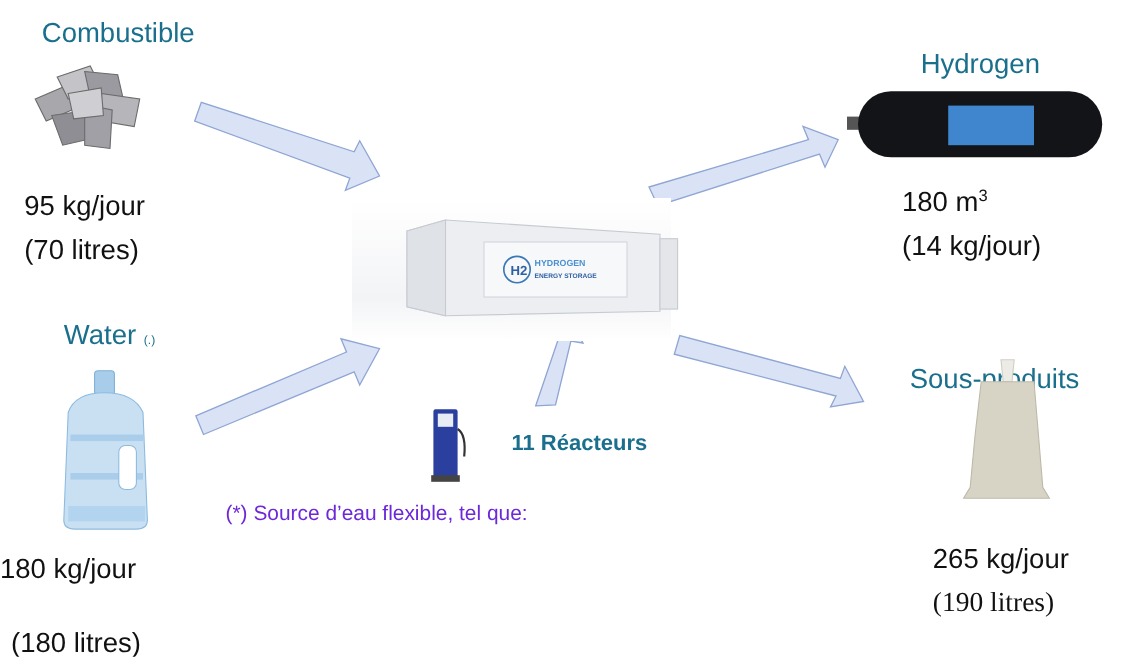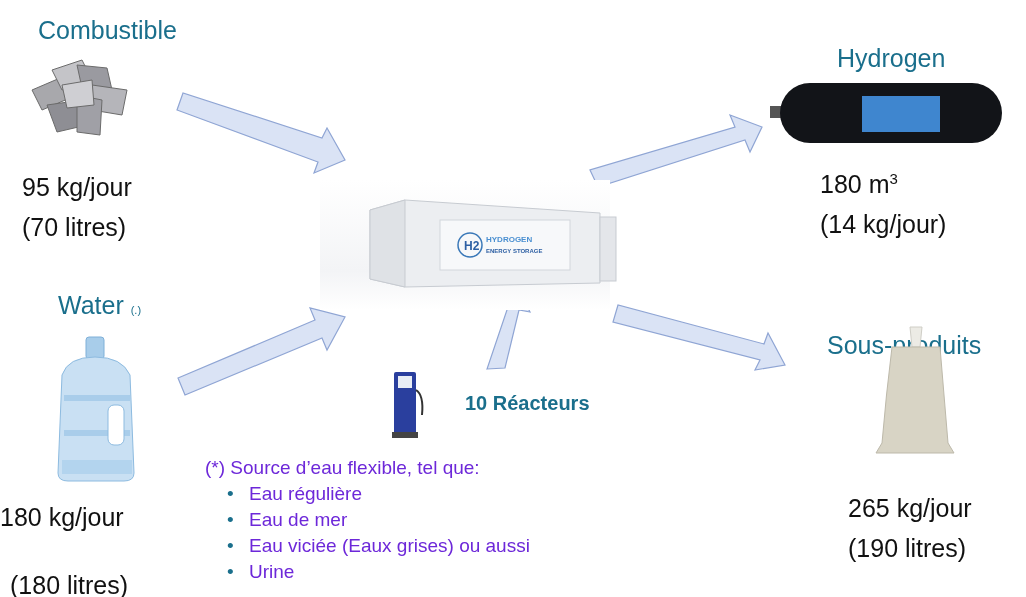--- a/index.html
+++ b/index.html
@@ -83,42 +83,36 @@
   <text x="126" y="47" font-size="8" font-weight="bold" fill="#4a8fd1" font-family="Liberation Sans, sans-serif">HYDROGEN</text>
   <text x="126" y="58" font-size="6" font-weight="bold" fill="#2d5fa3" font-family="Liberation Sans, sans-serif">ENERGY STORAGE</text>
 </svg>
 
 <svg class="abs" style="left:390px; top:370px;" width="36" height="70" viewBox="0 0 36 70">
   <rect x="4" y="2" width="22" height="62" rx="2" fill="#2a3f9e"></rect>
   <rect x="8" y="6" width="14" height="12" fill="#e8edf5"></rect>
   <path d="M26,20 Q34,25 32,45" fill="none" stroke="#333" stroke-width="2"></path>
   <rect x="2" y="62" width="26" height="6" fill="#444"></rect>
 </svg>
-<div class="abs reactors" style="left:465px; top:392px;">10 Réacteurs</div>
+<div class="abs reactors" style="left:465px; top:392px;">11 Réacteurs</div>
 
 <div class="abs note" style="left:205px; top:455px; width:380px;">
   <div><span>(*)</span> <span>Source d’eau flexible, tel que:</span></div>
-  <ul>
-    <li>Eau régulière</li>
-    <li>Eau de mer</li>
-    <li>Eau viciée (Eaux grises) ou aussi</li>
-    <li>Urine</li>
-  </ul>
 </div>
 
 <div class="abs title" style="left:837px; top:44px;">Hydrogen</div>
 <svg class="abs" style="left:770px; top:78px;" width="240" height="70" viewBox="0 0 240 70">
   <rect x="0" y="28" width="12" height="12" fill="#555"></rect>
   <rect x="10" y="5" width="222" height="60" rx="30" fill="#121418"></rect>
   <rect x="92" y="18" width="78" height="36" fill="#3f86cf"></rect>
 </svg>
 <div class="abs qty" style="left:820px; top:164px; width:160px;">
   <span>180 m</span><span class="sup">3</span>
 </div>
 <div class="abs qty" style="left:820px; top:204px; width:160px;">(14 kg/jour)</div>
 
 <div class="abs title" style="left:827px; top:293px;margin-top:38px;">Sous-produits</div>
 <svg class="abs" style="left:870px; top:325px;" width="90" height="135" viewBox="0 0 90 135">
   <path d="M40,2 L52,2 L50,22 L42,22 Z" fill="#ecebe5" stroke="#cfcec6"></path>
   <path d="M22,22 L70,22 Q74,70 78,118 L84,128 L6,128 L12,118 Q16,70 22,22 Z" fill="#d8d4c5" stroke="#bdb9aa"></path>
 </svg>
 <div class="abs qty" style="left:848px; top:488px; width:150px;">265 kg/jour</div>
-<div class="abs qty" style="left:848px; top:528px; width:150px;">(190 litres)</div>
+<div class="abs qty" style="left:848px; top:528px; width:150px;font-family:Liberation Serif, serif;">(190 litres)</div>
 
 </body></html>

